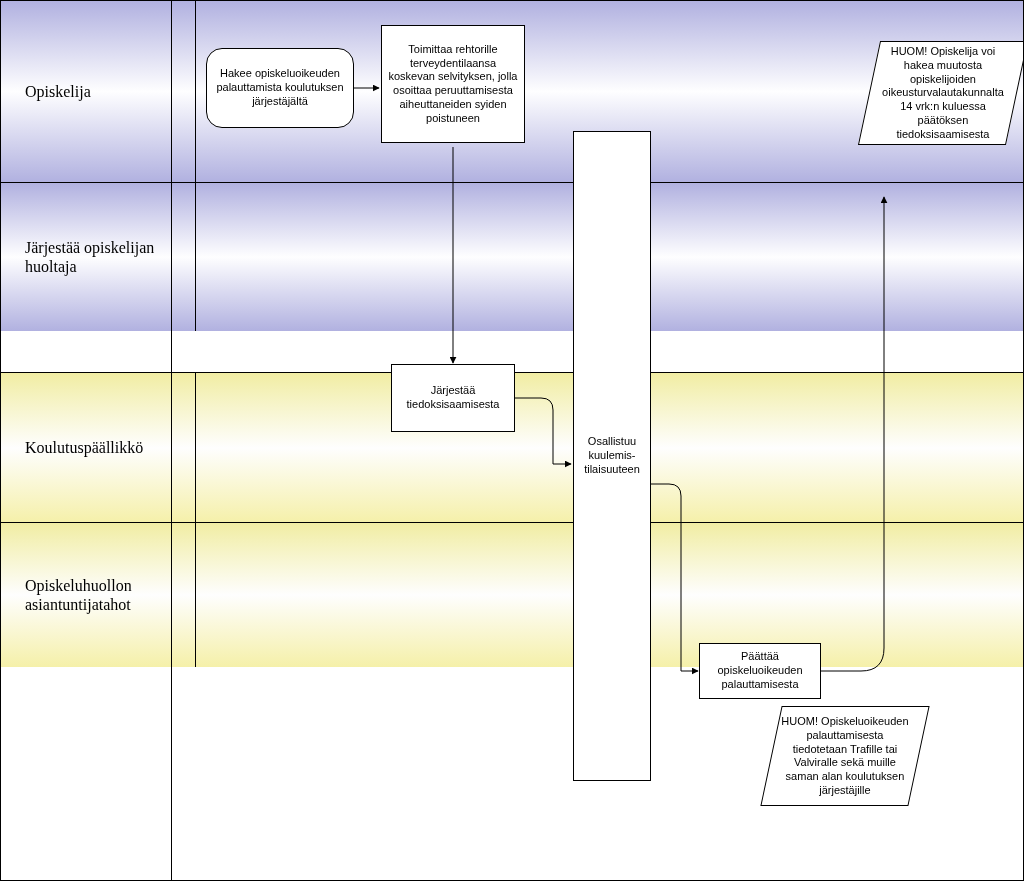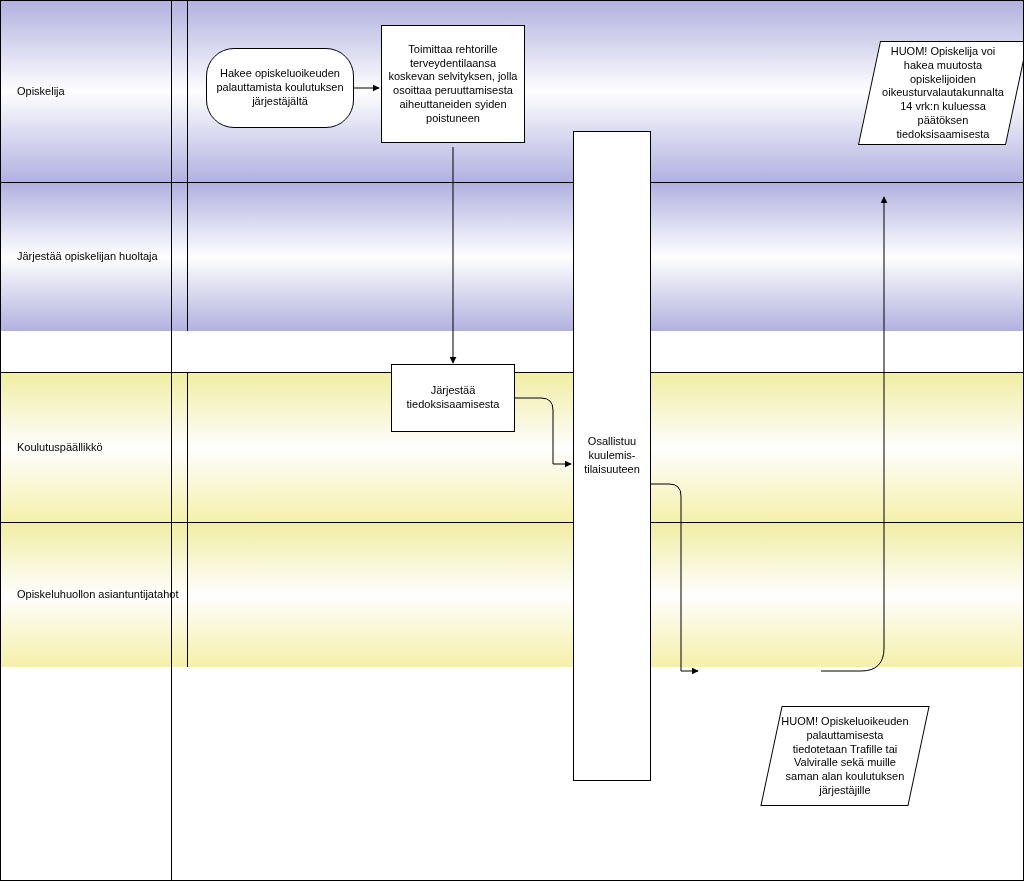--- a/index.html
+++ b/index.html
@@ -30,23 +30,24 @@
     background: linear-gradient(to bottom, #f1eda3 0%, #fefefe 50%, #f5f0a9 100%);
     margin-top: 42px;
   }
   .lane-label-cell {
     position: absolute;
     left: 0; top: 0; bottom: 0;
     width: 170px;
     display: flex;
     align-items: center;
     border-right: 1px solid #000;
-    padding-left: 16px;
-    font-size: 11px;
+    padding-left: 24px;
+    font-size: 16px;
     line-height: 1.2;
+    font-family: Liberation Serif, serif;
   }
   .sepline {
     position: absolute;
     top: 0; bottom: 0;
     left: 170px;
     width: 0;
     border-right: 1px solid #000;
   }
   .box {
     position: absolute;
@@ -54,21 +55,21 @@
     border: 1px solid #000;
     display: flex;
     align-items: center;
     justify-content: center;
     text-align: center;
     font-size: 11px;
     line-height: 1.25;
     padding: 4px 6px;
     box-sizing: border-box;
   }
-  .box.rounded { border-radius: 28px; }
+  .box.rounded { border-radius: 16px; }
   .box.tall { padding: 0 4px; }
   .note {
     position: absolute;
     background: #fff;
     border: 1px solid #000;
     text-align: center;
     font-size: 11px;
     line-height: 1.25;
     box-sizing: border-box;
     transform: skewX(-12deg);
@@ -122,20 +123,21 @@
   </svg>
 
   <div class="box rounded" style="left:205px; top:47px; width:148px; height:80px;">Hakee opiskeluoikeuden palauttamista koulutuksen järjestäjältä</div>
 
   <div class="box" style="left:380px; top:24px; width:144px; height:118px;">Toimittaa rehtorille terveydentilaansa koskevan selvityksen, jolla osoittaa peruuttamisesta aiheuttaneiden syiden poistuneen</div>
 
   <div class="box" style="left:390px; top:363px; width:124px; height:68px;">Järjestää tiedoksisaamisesta</div>
 
   <div class="box tall" style="left:572px; top:130px; width:78px; height:650px;">Osallistuu kuulemis-tilaisuuteen</div>
 
+  <div class="box" style="left:698px; top:642px; width:122px; height:56px;">Päättää opiskeluoikeuden palauttamisesta</div>
 
 
   <div class="note" style="left:868px; top:40px; width:148px; height:104px;">
     <span>HUOM! Opiskelija voi hakea muutosta opiskelijoiden oikeusturvalautakunnalta 14 vrk:n kuluessa päätöksen tiedoksisaamisesta</span>
   </div>
 
   <div class="note" style="left:770px; top:705px; width:148px; height:100px;">
     <span>HUOM! Opiskeluoikeuden palauttamisesta tiedotetaan Trafille tai Valviralle sekä muille saman alan koulutuksen järjestäjille</span>
   </div>
 

